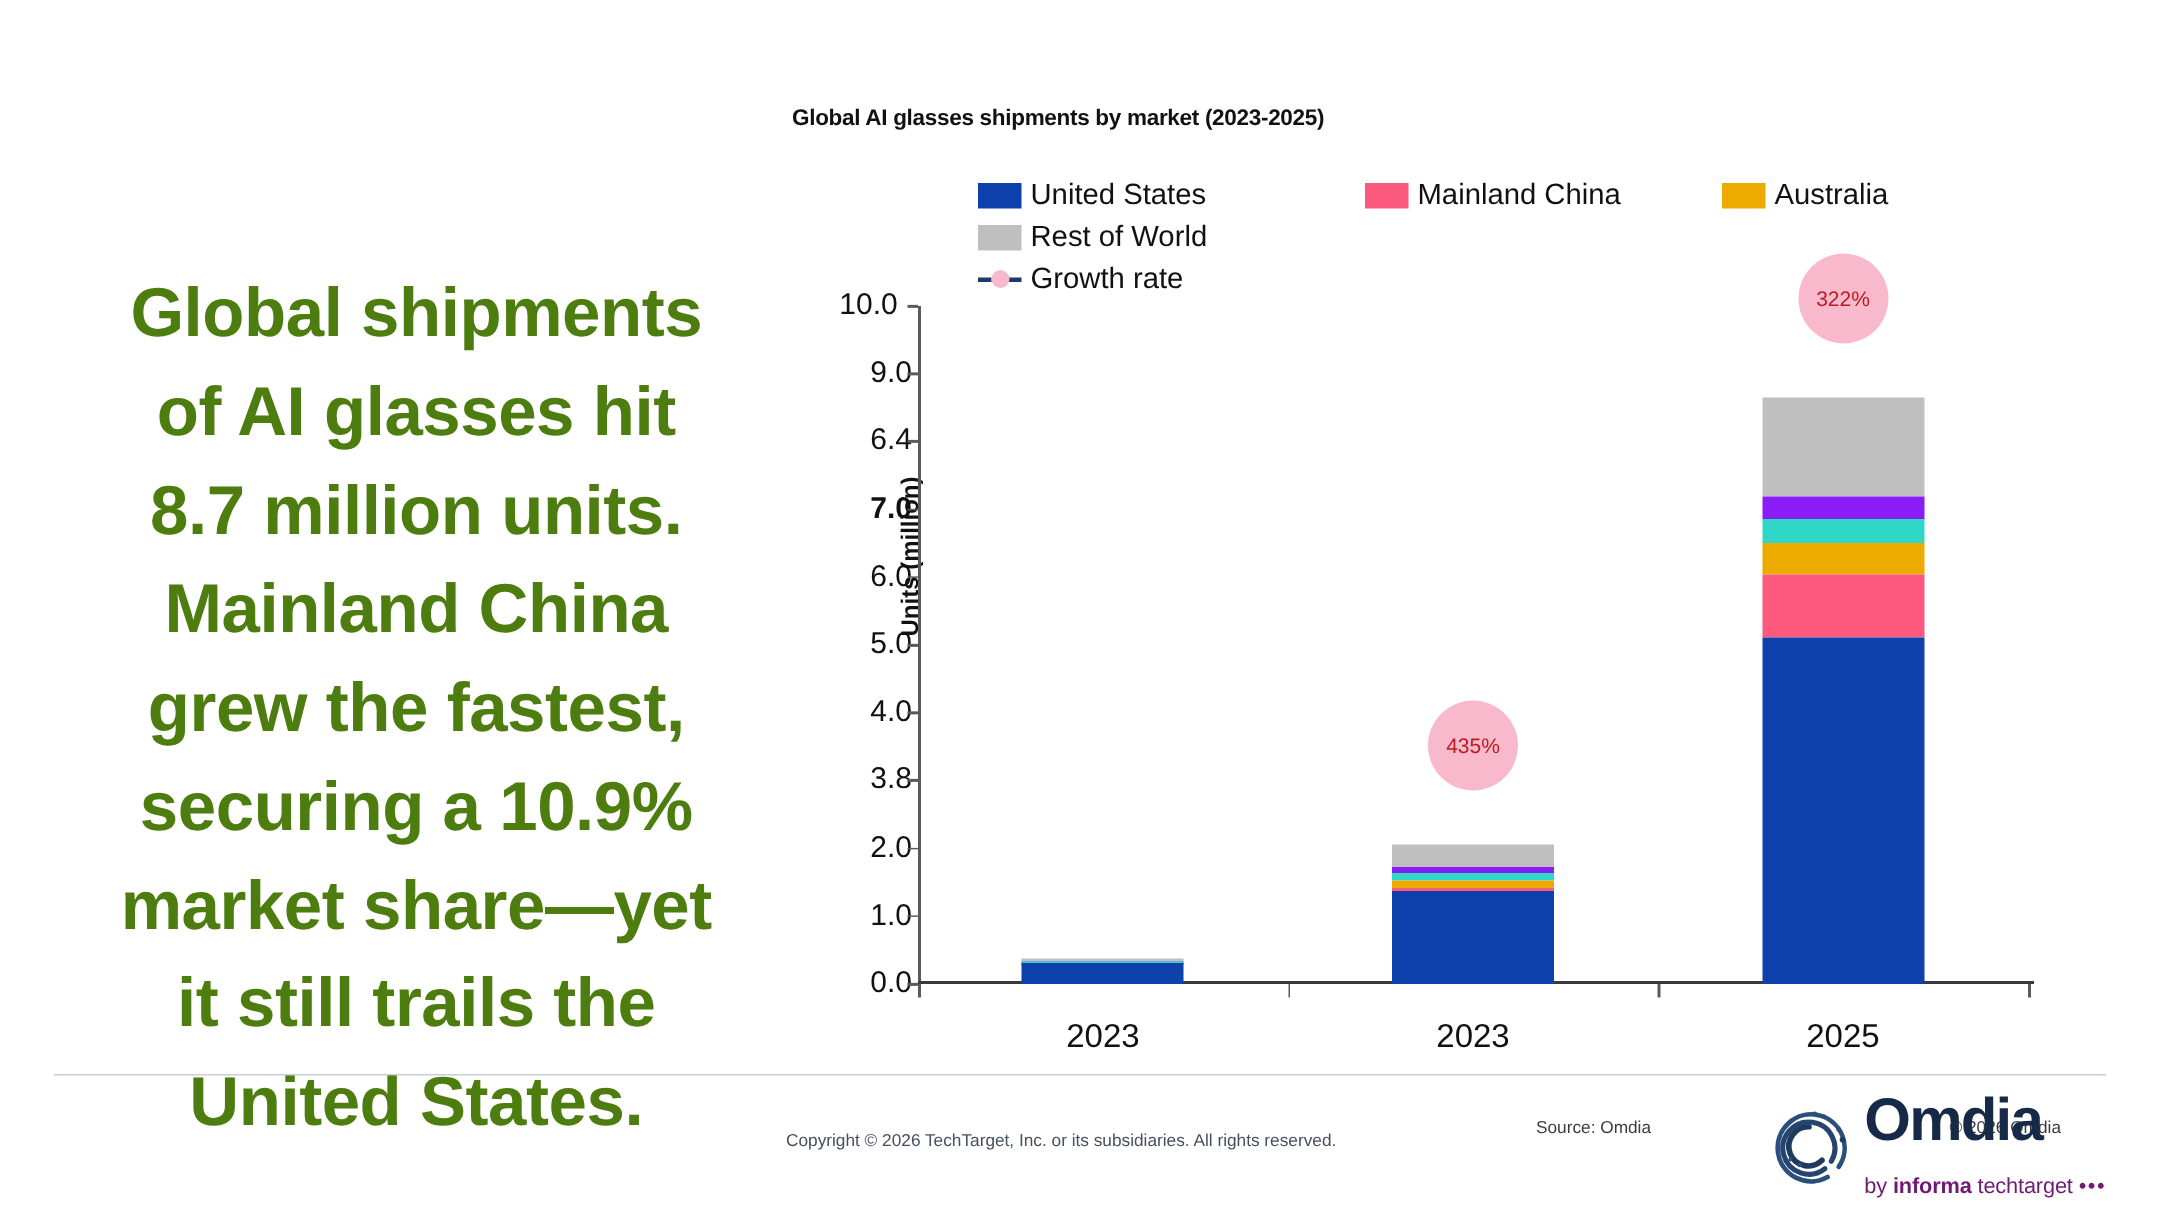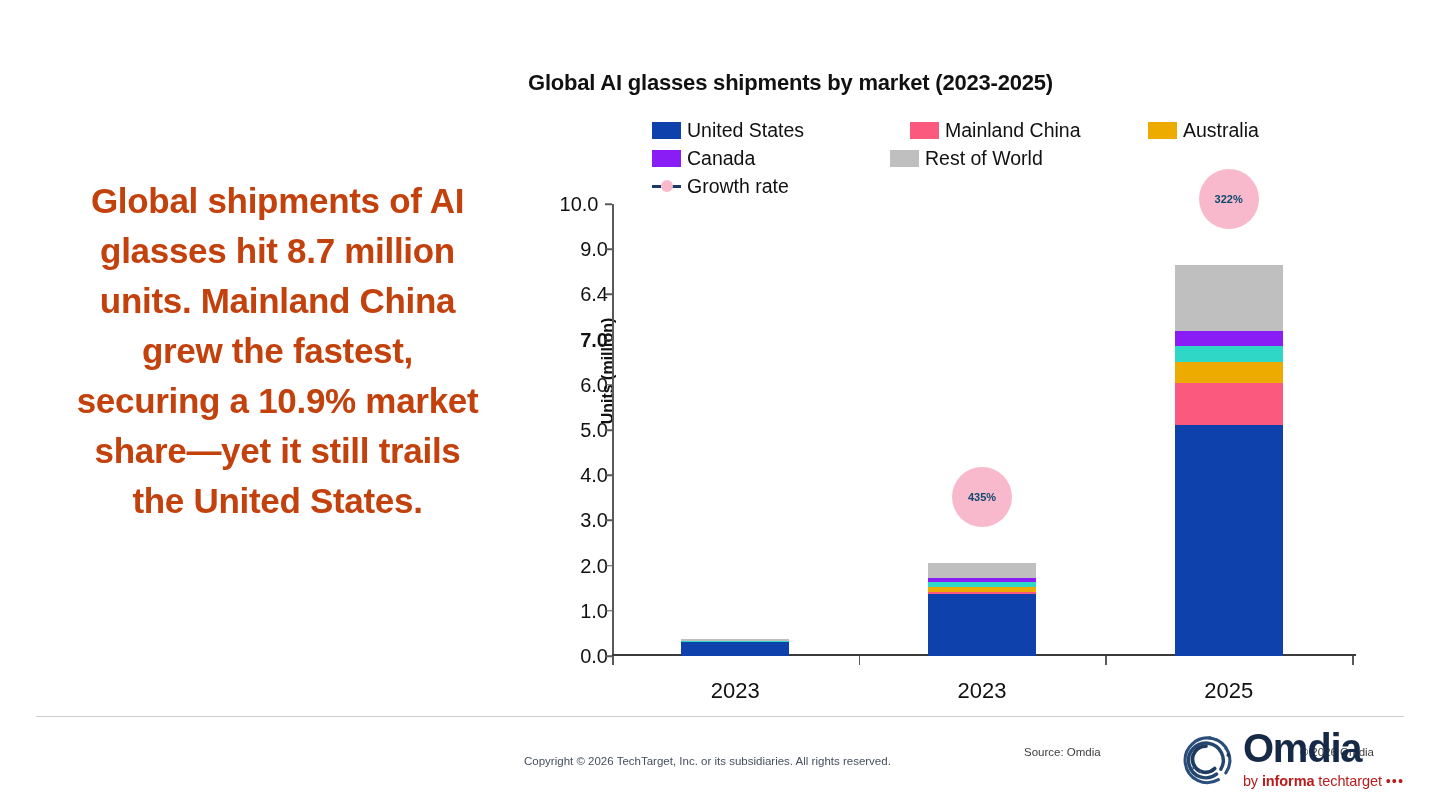--- a/index.html
+++ b/index.html
@@ -13,38 +13,38 @@
   }
 
   
   #headline-panel {
     position: absolute;
     left: 44px; top: 176px;
     width: 440px;
     text-align: center;
   }
   #headline-text {
-    font-size: 35px;
+    font-size: 46px;
     font-weight: 700;
     line-height: 1.43;
     letter-spacing: -0.3px;
-    color: #c2410c;
+    color: #4d7c0f;
     margin-left: 27px;
   }
 
   
   #chart-panel {
     position: absolute;
     left: 500px; top: 52px;
     width: 910px; height: 660px;
   }
   #chart-title {
     position: absolute;
     left: 28px; top: 18px;
-    font-size: 22px;
+    font-size: 15px;
     font-weight: 700;
     letter-spacing: -0.2px;
     color: #111111;
     white-space: nowrap;
   }
 
   
   #legend {
     position: absolute;
     left: 152px; top: 64px;
@@ -162,23 +162,23 @@
   }
 
   .growth-bubble {
     position: absolute;
     width: 60px; height: 60px;
     border-radius: 50%;
     background: #f9b9cd;
     display: flex;
     align-items: center;
     justify-content: center;
-    font-size: 11px;
-    font-weight: 700;
-    color: #0c4a6e;
+    font-size: 14px;
+    font-weight: 400;
+    color: #b91c1c;
   }
 
   
   #source-note {
     position: absolute;
     left: 524px; top: 694px;
     font-size: 11.5px;
     color: #3d3d3d;
     text-align: right;
   }
@@ -211,23 +211,23 @@
   #omdia-logo-mark { width: 62px; height: 62px; flex: none; }
   #omdia-wordmark-wrap { margin-left: 6px; }
   #omdia-wordmark {
     font-size: 40px;
     font-weight: 700;
     letter-spacing: -1.2px;
     color: #162a48;
     line-height: 1;
   }
   #omdia-tagline {
-    margin-top: 5px;
+    margin-top: 16px;
     font-size: 14.5px;
-    color: #b91c1c;
+    color: #701a75;
     letter-spacing: -0.1px;
     text-align: right;
   }
   #omdia-tagline b { font-weight: 700; }
   .tag-dots { letter-spacing: 1px; }
 </style>
 </head>
 <body>
 
 <div id="headline-panel">
@@ -247,24 +247,20 @@
       <div class="legend-item col2">
         <span class="legend-swatch" style="background: rgb(251, 90, 126);"></span>
         <span class="legend-label">Mainland China</span>
       </div>
       <div class="legend-item col3">
         <span class="legend-swatch" style="background: rgb(237, 171, 0);"></span>
         <span class="legend-label">Australia</span>
       </div>
     </div>
     <div class="legend-row">
-      <div class="legend-item col2">
-        <span class="legend-swatch" style="background: rgb(138, 28, 245);"></span>
-        <span class="legend-label">Canada</span>
-      </div>
       <div class="legend-item col3">
         <span class="legend-swatch" style="background: rgb(191, 191, 191);"></span>
         <span class="legend-label">Rest of World</span>
       </div>
     </div>
     <div class="legend-row">
       <div class="legend-item col1">
         <span class="growth-marker">
           <span class="gm-line"></span>
             <span class="gm-gap"></span>
@@ -279,21 +275,21 @@
     <div id="yaxis-title">Units (million)</div>
     <div id="yaxis-line"></div>
     <div id="xaxis-line"></div>
     <div id="ytick-container">
         <div class="ytick-label" style="top: 452px;">0.0</div>
         <div class="ytick-mark" style="top: 452px;"></div>
         <div class="ytick-label" style="top: 406.8px;">1.0</div>
         <div class="ytick-mark" style="top: 406.8px;"></div>
         <div class="ytick-label" style="top: 361.6px;">2.0</div>
         <div class="ytick-mark" style="top: 361.6px;"></div>
-        <div class="ytick-label" style="top: 316.4px;">3.0</div>
+        <div class="ytick-label" style="top: 316.4px;">3.8</div>
         <div class="ytick-mark" style="top: 316.4px;"></div>
         <div class="ytick-label" style="top: 271.2px;">4.0</div>
         <div class="ytick-mark" style="top: 271.2px;"></div>
         <div class="ytick-label" style="top: 226px;">5.0</div>
         <div class="ytick-mark" style="top: 226px;"></div>
         <div class="ytick-label" style="top: 180.8px;">6.0</div>
         <div class="ytick-mark" style="top: 180.8px;"></div>
         <div class="ytick-label" style="top: 135.6px; font-weight: bold;">7.0</div>
         <div class="ytick-mark" style="top: 135.6px;"></div>
         <div class="ytick-label" style="top: 90.4px;">6.4</div>

